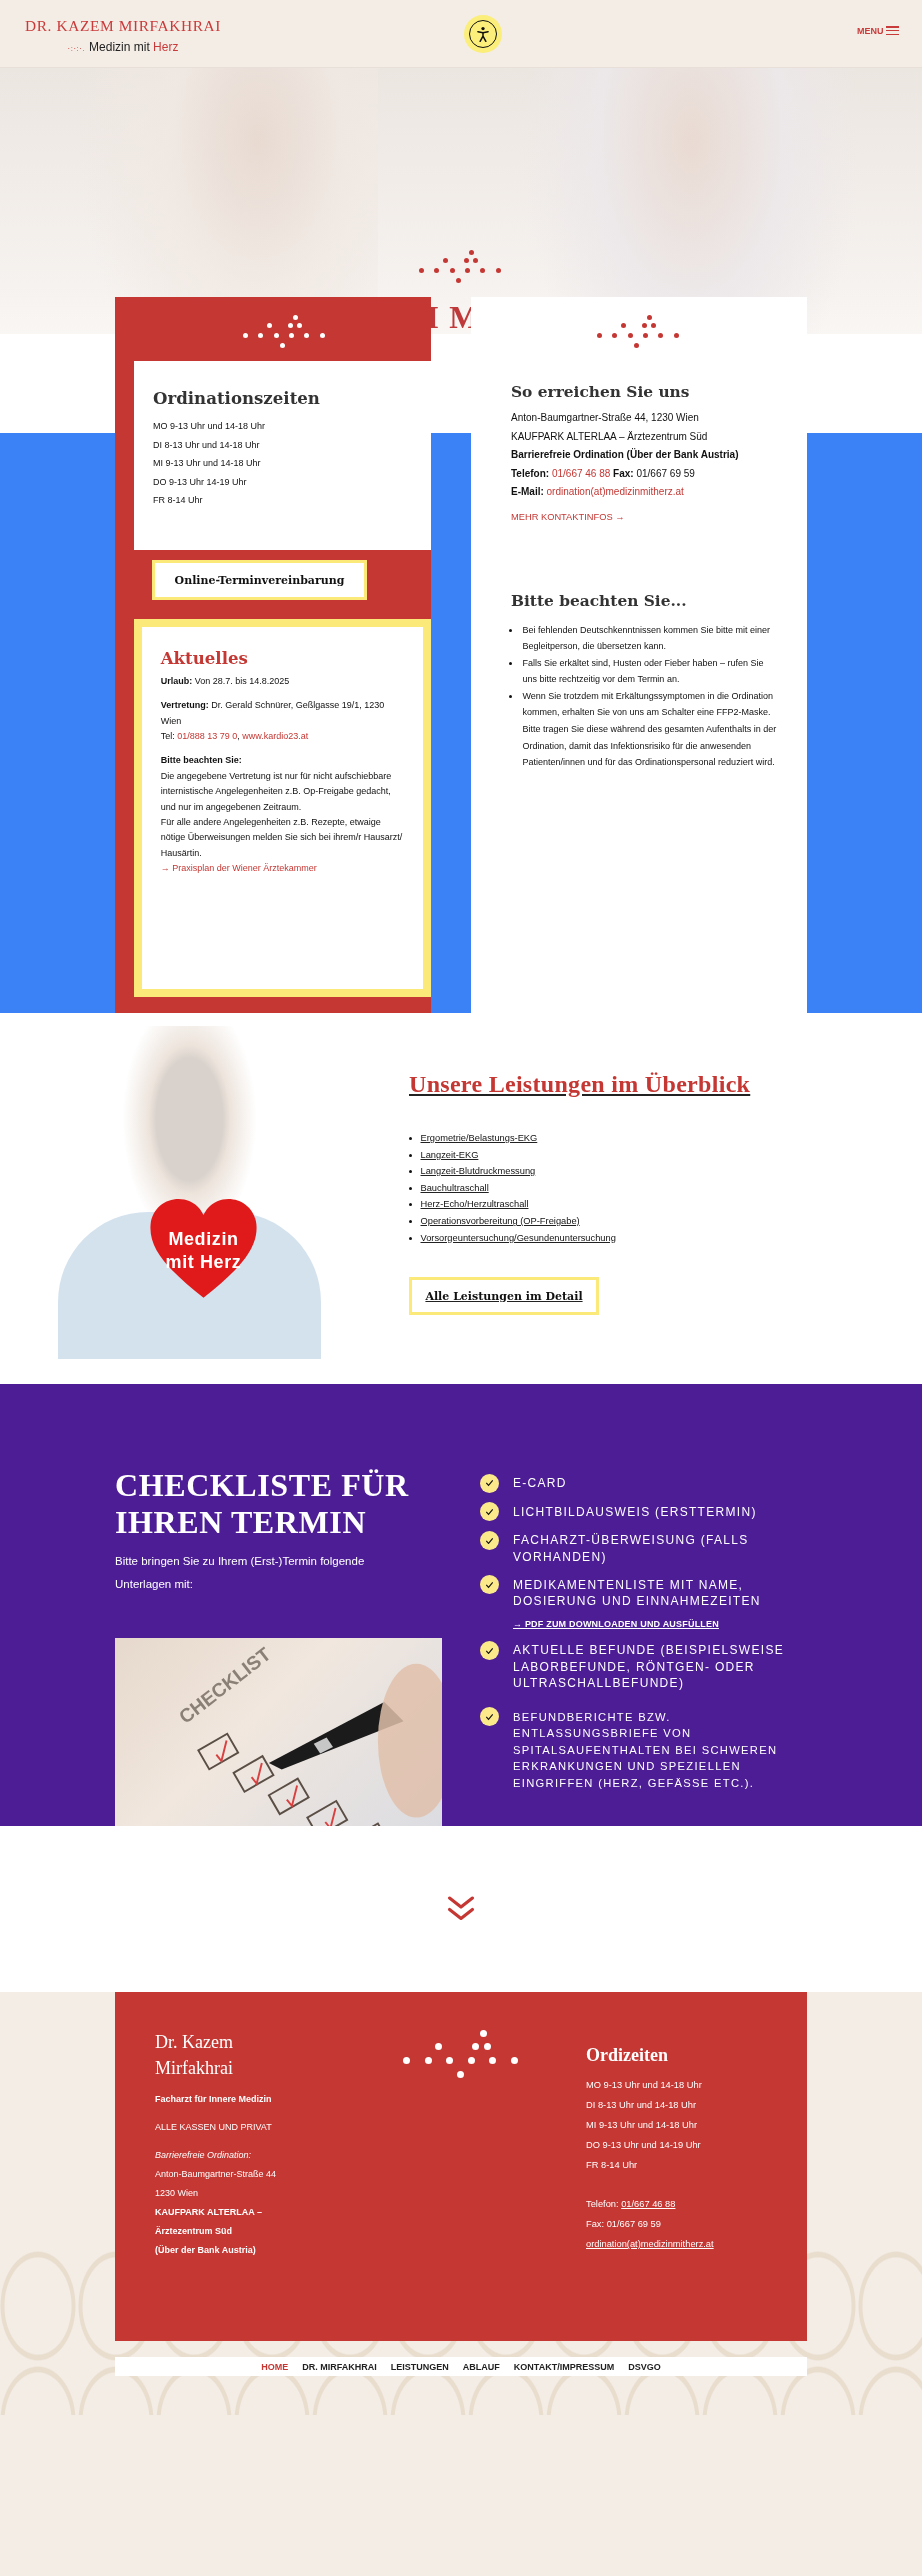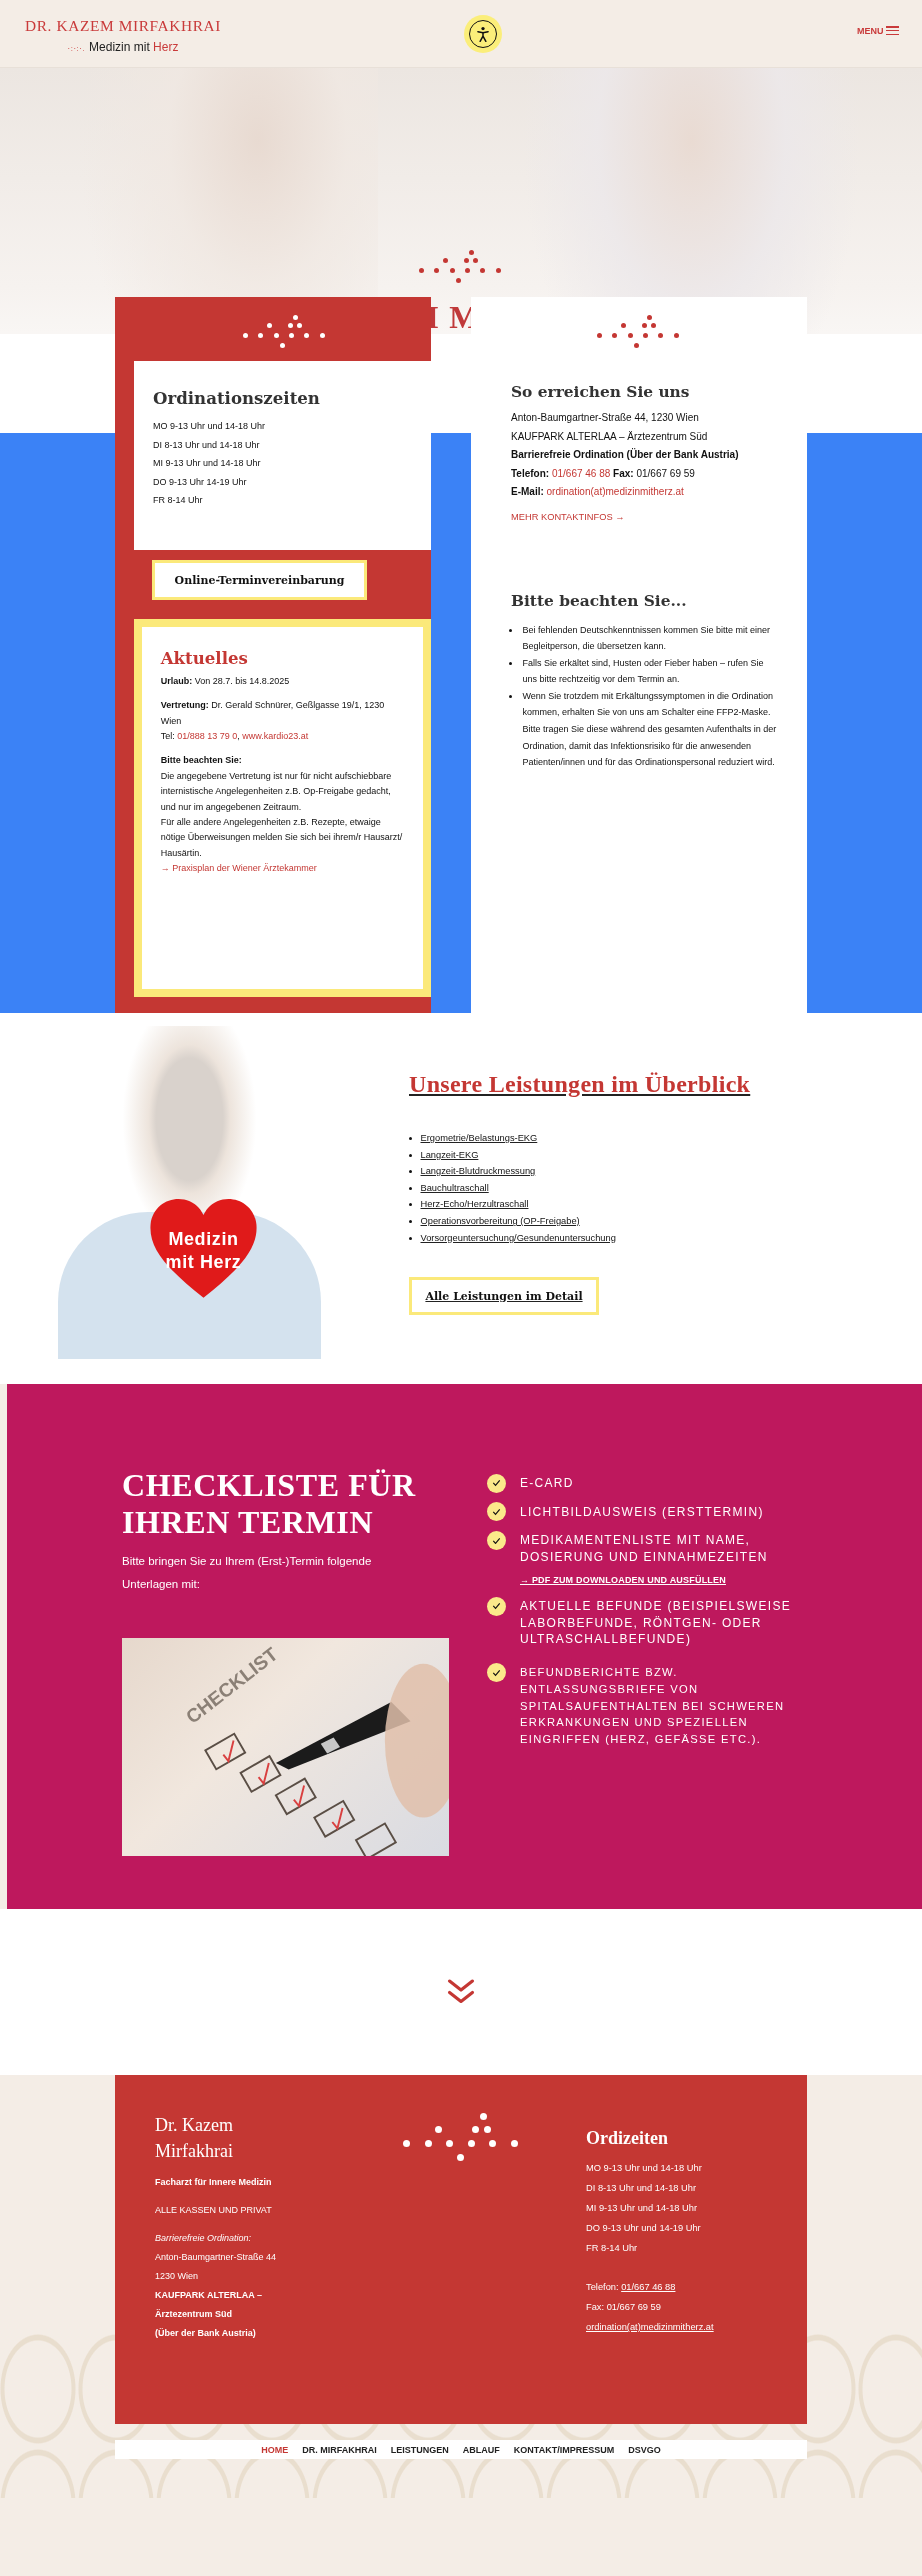--- a/index.html
+++ b/index.html
@@ -61,21 +61,21 @@
   .senior { position: absolute; left: 58px; top: 12.8px; width: 263px; height: 333px; background: radial-gradient(ellipse at 50% 28%, #d9d2cc 0 18%, #ede4dc 22%, #fff 36%), #fff; }
   .senior-body { position: absolute; left: 0; top: 186px; width: 263px; height: 147px; background: #d4e2ee; border-radius: 90px 90px 0 0; }
   .heart { position: absolute; left: 88px; top: 166px; width: 115px; height: 115px; }
   .heart-text { position: absolute; left: 0; right: 0; top: 38px; text-align: center; color: #fff; font-weight: bold; font-size: 18px; line-height: 23px; letter-spacing: 0.6px; }
   .svc { position: absolute; left: 409px; top: 58px; width: 410px; text-decoration: underline; }
   .svc-h { font-family: "Liberation Serif", serif; color: #c43733; font-size: 24px; letter-spacing: 0.3px; }
   .svc ul { margin: 32px 0 0 11.5px; font-size: 9.3px; line-height: 16.6px; color: #111; }
   .svc-btn { margin-top: 31px; width: 190px; height: 38px; border: 3.2px solid #fbe97a; display: flex; align-items: center; justify-content: center; font-family: "DejaVu Serif", serif; font-weight: bold; font-size: 11px; color: #111; background: #fff; }
 
   
-  .check { position: relative; height: 525px; background: #be185d; color: #fff; margin-left: 7px; }
+  .check { position: relative; height: 442px; background: #4c1d95; color: #fff; }
   .check-h { position: absolute; left: 115px; top: 83px; font-family: "Liberation Serif", serif; font-size: 32px; line-height: 37px; letter-spacing: 0.6px; }
   .check-intro { position: absolute; left: 115px; top: 166px; width: 307px; font-size: 11.5px; line-height: 23px; }
   .check-photo { position: absolute; left: 115px; top: 254px; width: 327px; height: 218px; background: linear-gradient(135deg, #e6d8cc 0%, #f1e7de 40%, #d9dbe2 100%); overflow: hidden; }
   .check-list { position: absolute; left: 480px; top: 91px; width: 333px; }
   .ci { display: flex; align-items: flex-start; margin-bottom: 11px; }
   .tick { flex: 0 0 19px; width: 19px; height: 19px; border-radius: 50%; background: #fbe98a; display: flex; align-items: center; justify-content: center; margin-right: 14px; margin-top: -1.3px; }
   .ci-text { font-size: 12px; line-height: 16.6px; letter-spacing: 1.3px; text-transform: uppercase; }
   .pdf-link { margin: -1.3px 0 12.8px 33px; font-size: 9px; font-weight: bold; text-decoration: underline; letter-spacing: 0.2px; }
 
   
@@ -293,20 +293,28 @@
           </svg>
         </span>
       <span class="ci-text">Lichtbildausweis (Ersttermin)</span>
     </div>
     <div class="ci">
       <span class="tick">
           <svg width="9" height="7.7" viewBox="0 0 14 12">
             <path d="M2 6 L5.5 10 L12 2" stroke="#111" stroke-width="1.8" fill="none"></path>
           </svg>
         </span>
+      <span class="ci-text">Facharzt-Überweisung (falls vorhanden)</span>
+    </div>
+    <div class="ci">
+      <span class="tick">
+          <svg width="9" height="7.7" viewBox="0 0 14 12">
+            <path d="M2 6 L5.5 10 L12 2" stroke="#111" stroke-width="1.8" fill="none"></path>
+          </svg>
+        </span>
       <span class="ci-text">Medikamentenliste mit Name, Dosierung und Einnahmezeiten</span>
     </div>
     <a class="pdf-link" style="display:block">→ PDF ZUM DOWNLOADEN UND AUSFÜLLEN</a>
     <div class="ci">
       <span class="tick">
           <svg width="9" height="7.7" viewBox="0 0 14 12">
             <path d="M2 6 L5.5 10 L12 2" stroke="#111" stroke-width="1.8" fill="none"></path>
           </svg>
         </span>
       <span class="ci-text">Aktuelle Befunde (beispielsweise Laborbefunde, Röntgen- oder Ultraschallbefunde)</span>

